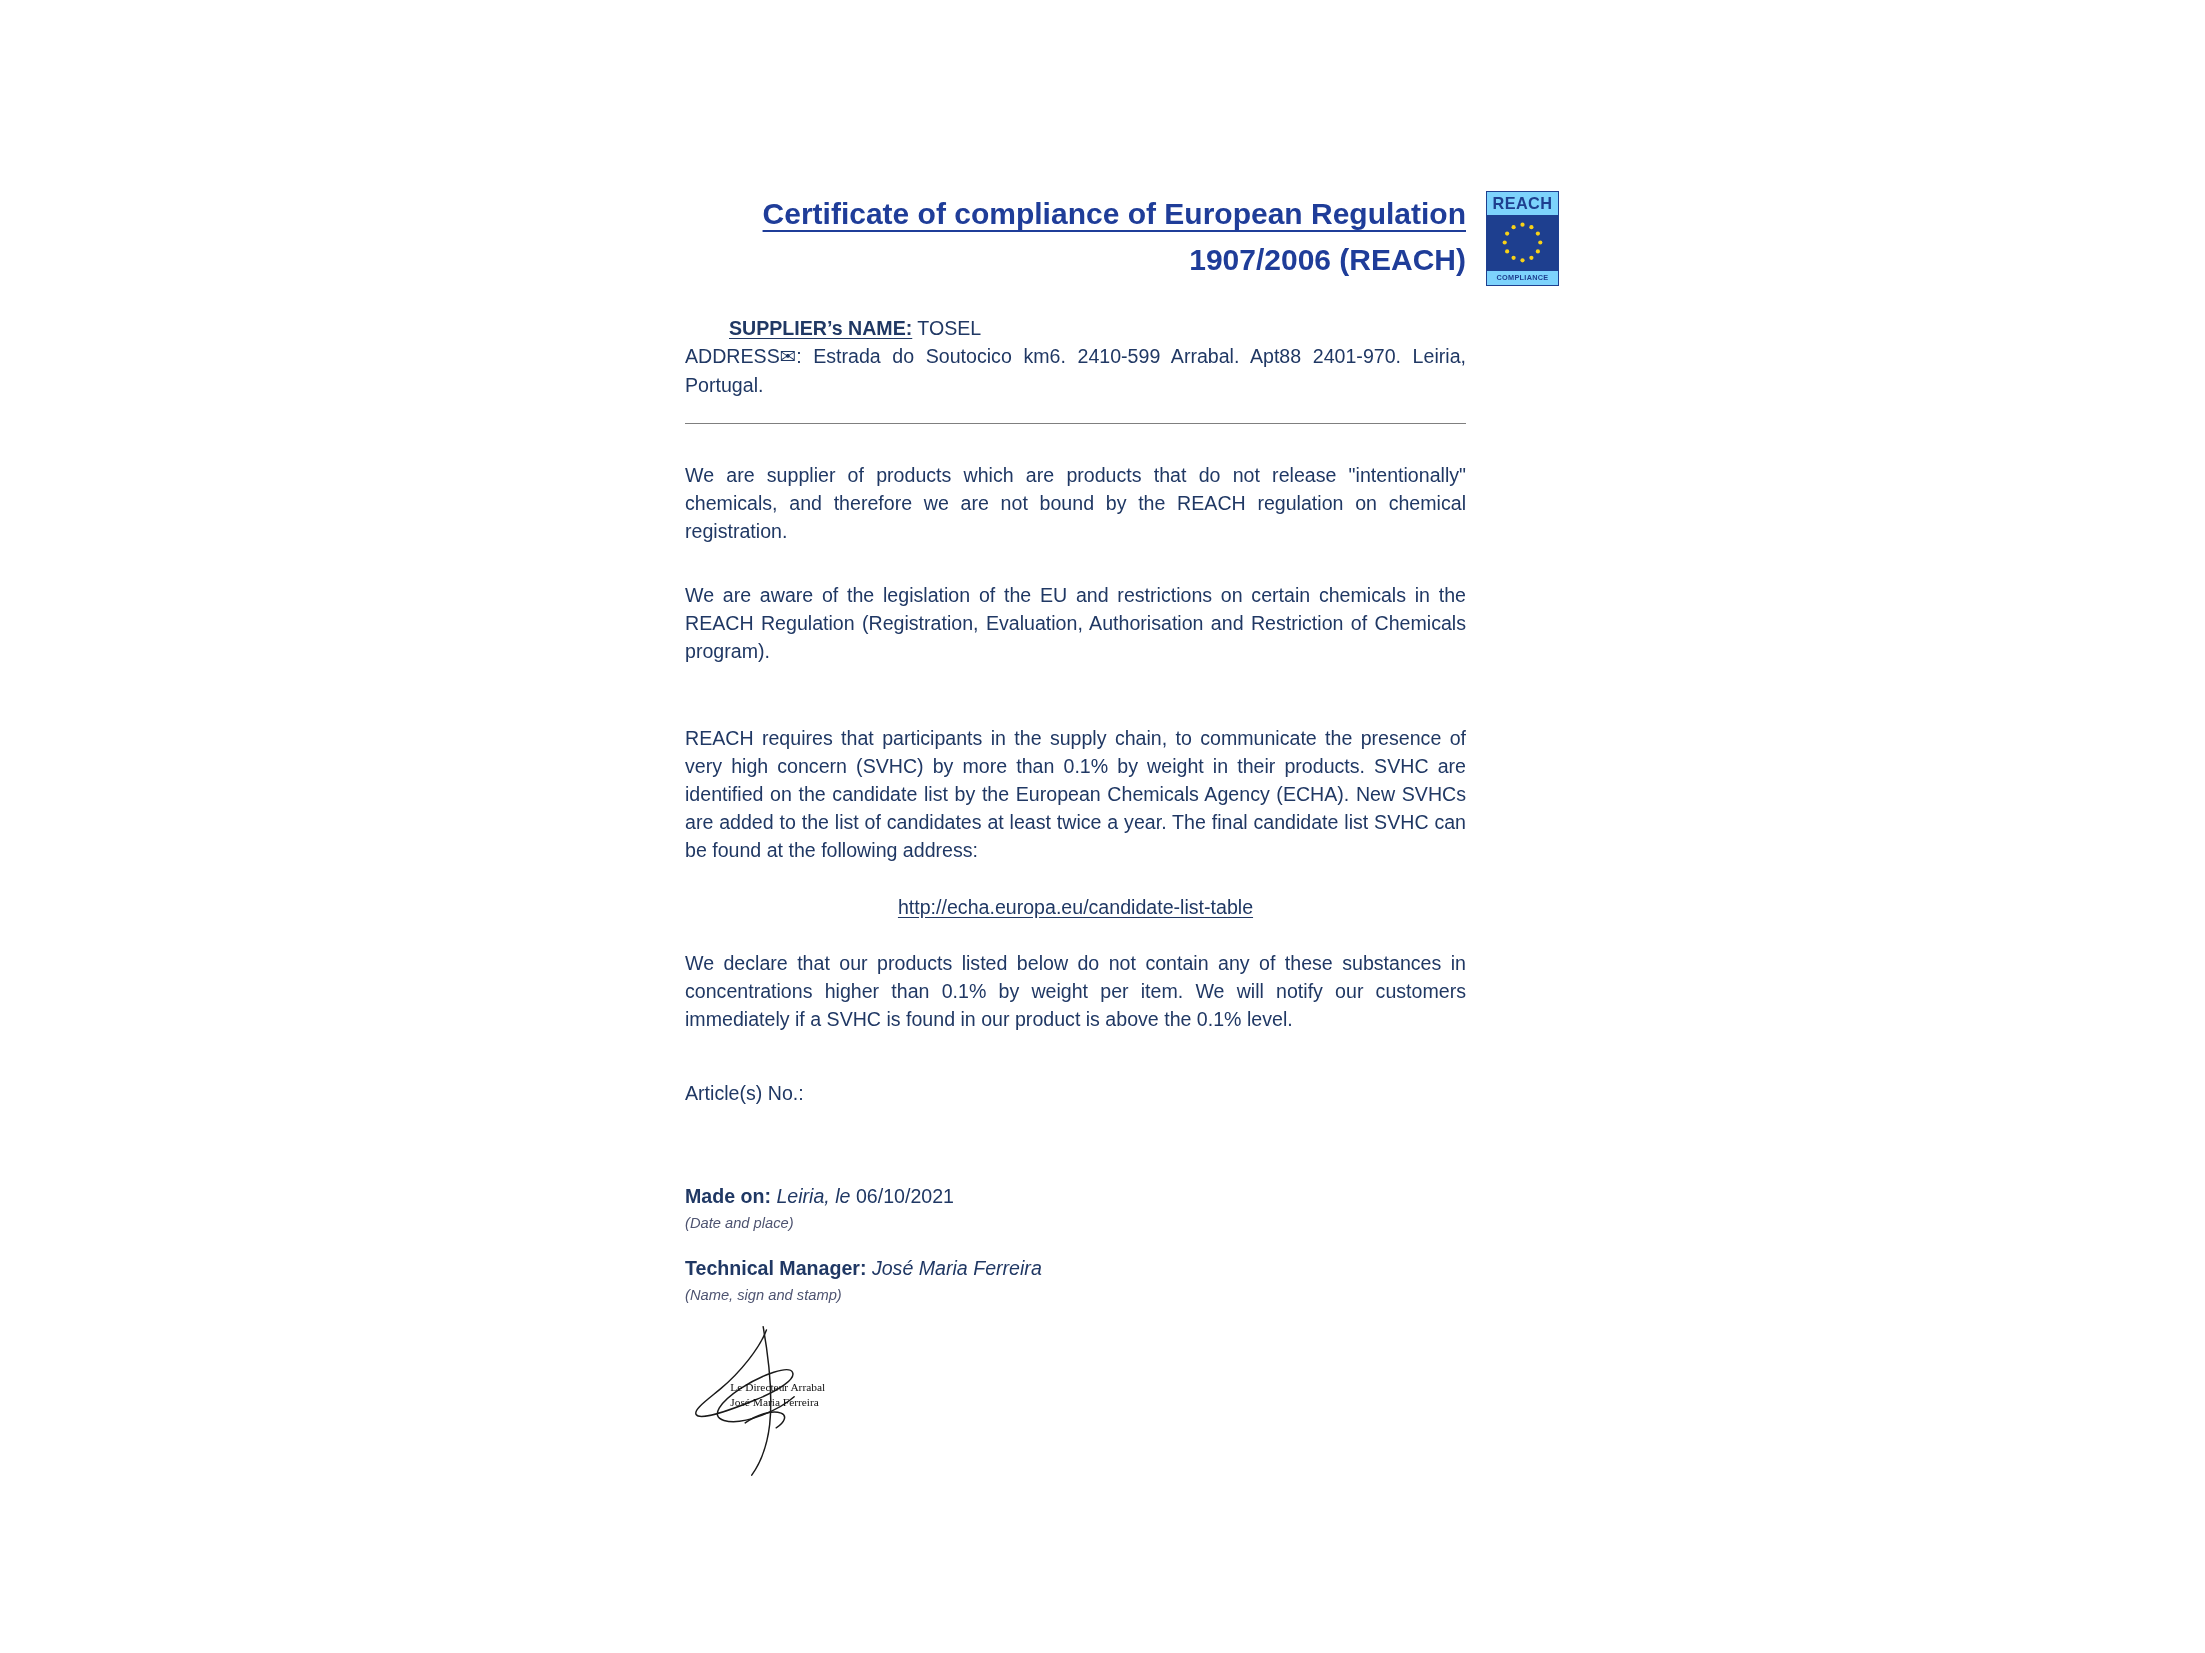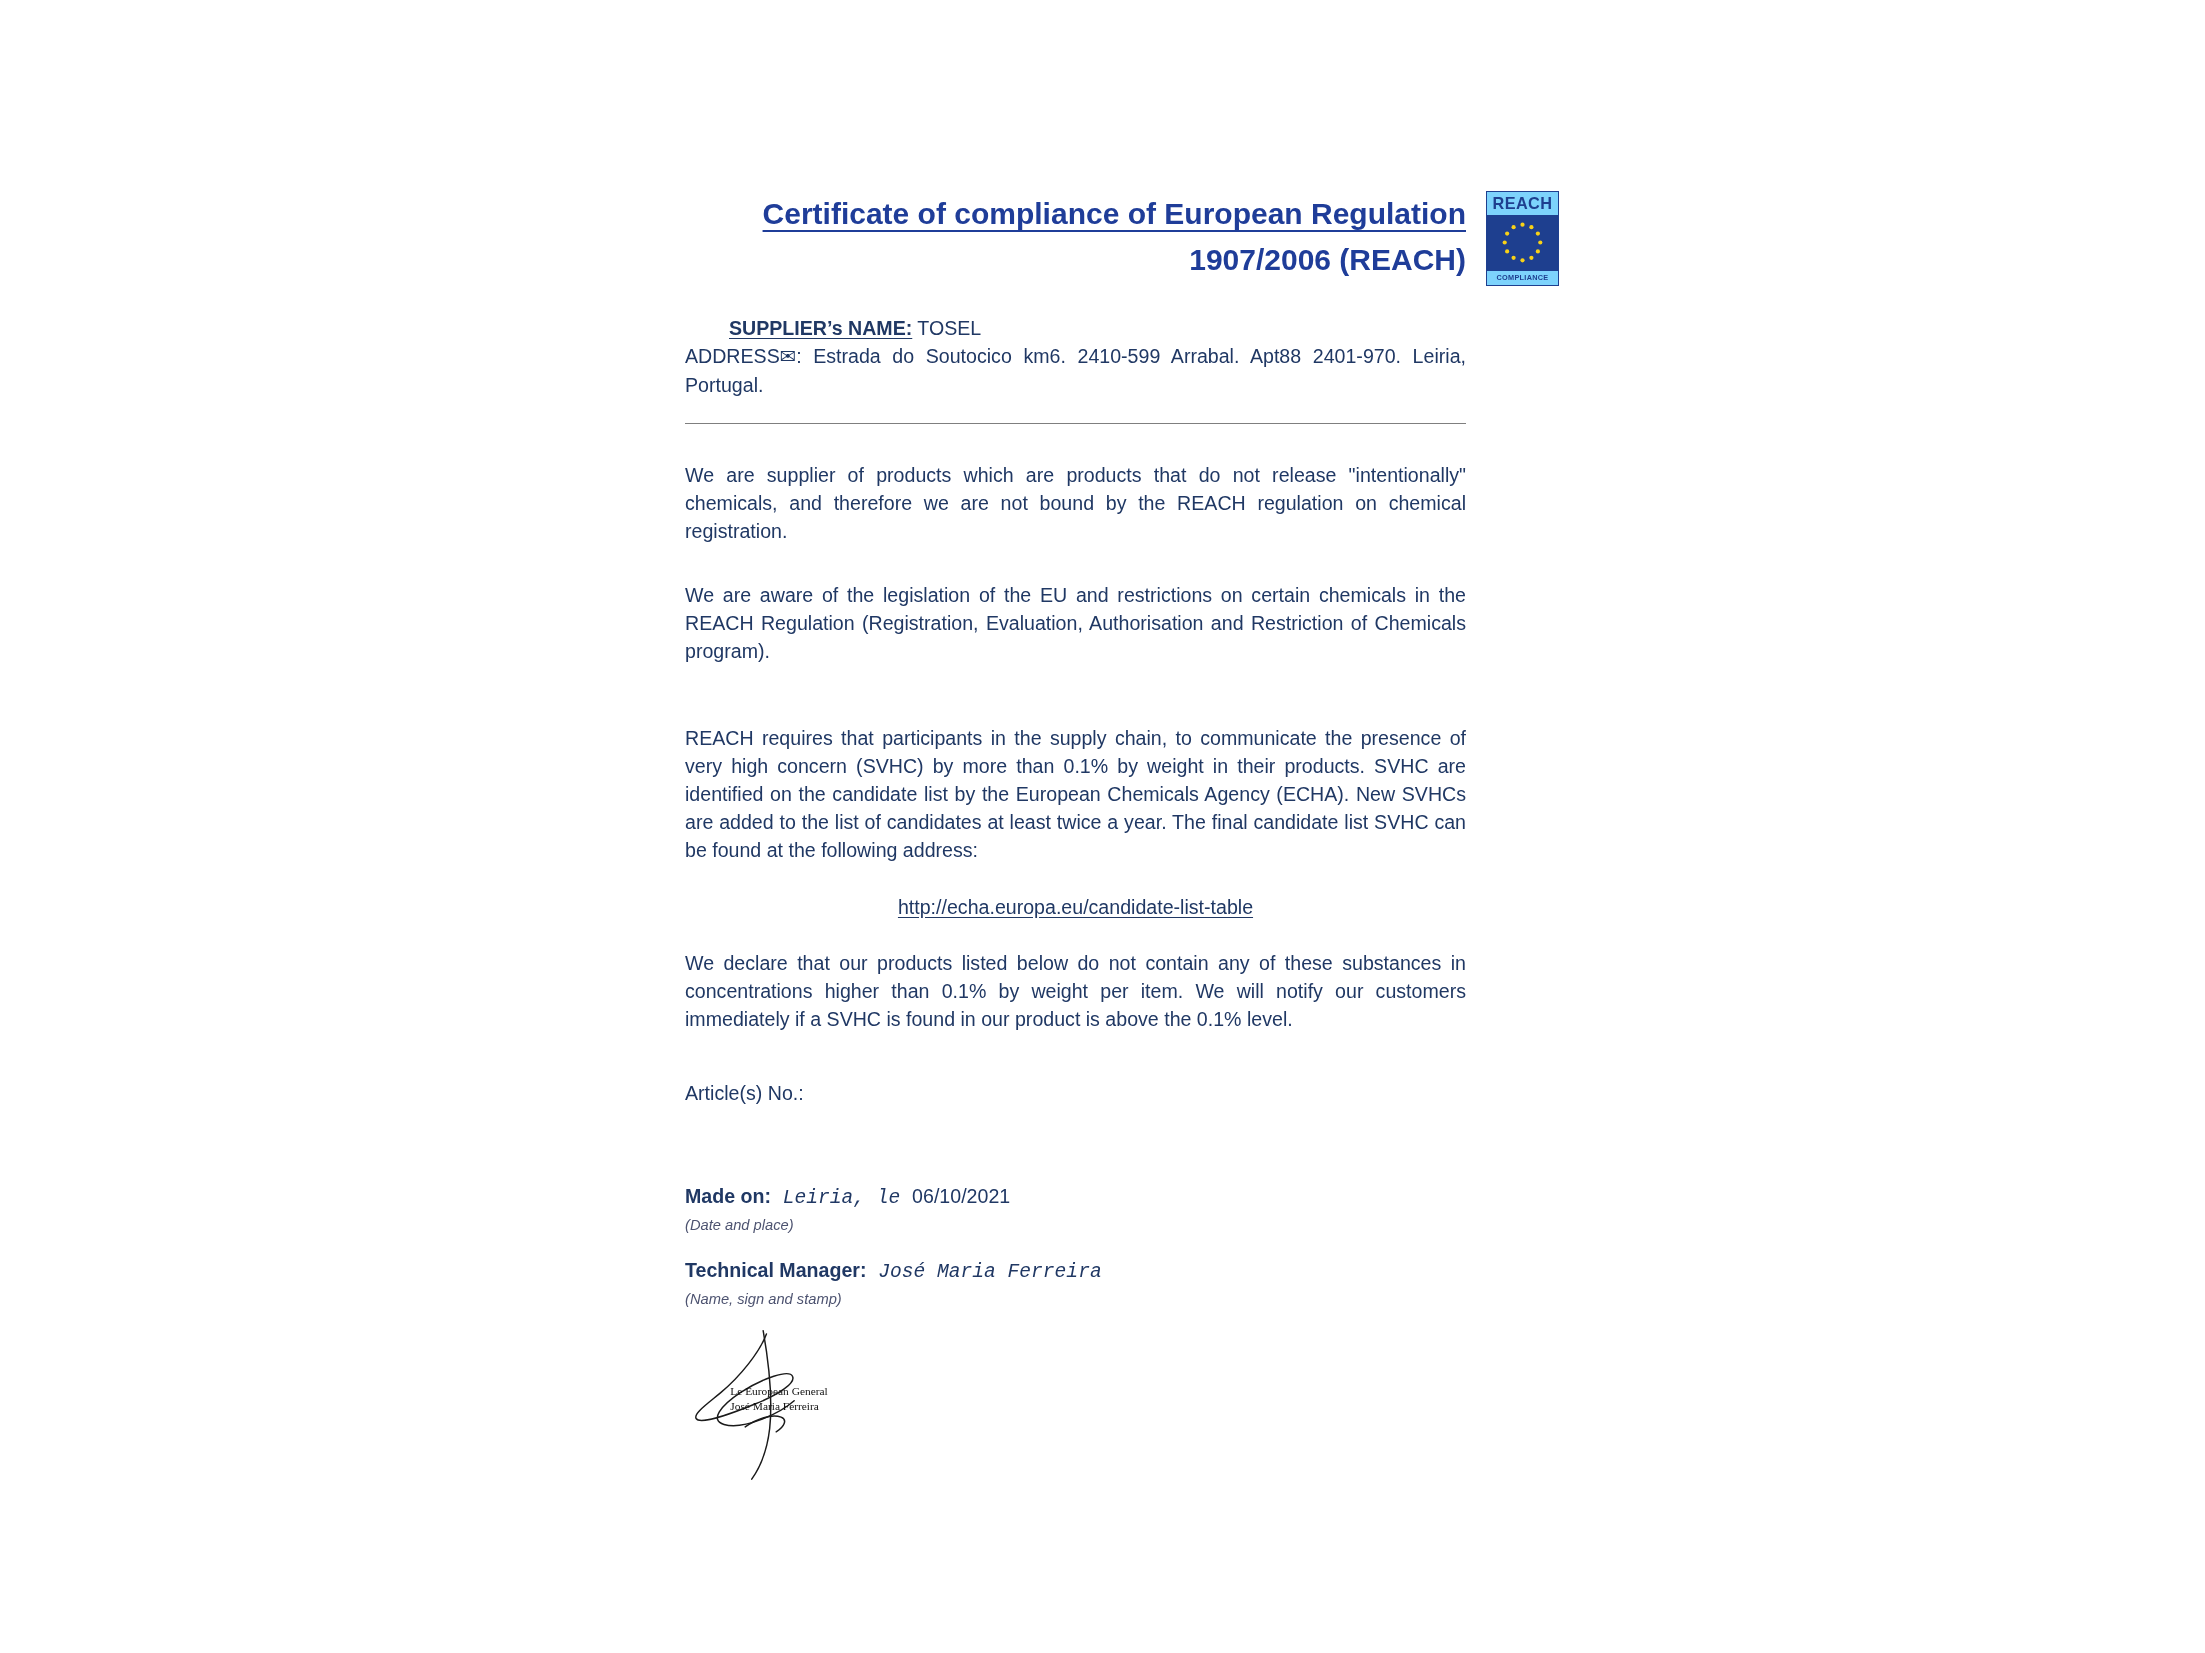--- a/index.html
+++ b/index.html
@@ -78,21 +78,21 @@
   .bold-lbl { font-weight: bold; }
   .small-note {
     font-size: 14.7px;
     line-height: 19.6px;
     font-style: italic;
     color: #4d5370;
     margin-top: 3.3px;
   }
   .tm-line { margin-top: 21px; }
   .serif-italic {
-    font-family: Liberation Mono, monospace;
+    font-family: Liberation Sans, sans-serif;
     font-style: italic;
   }
   .signature-block {
     position: relative;
     margin-top: 19.6px;
     margin-left: 3.3px;
     width: 212px;
     height: 155px;
   }
   .signature-svg { position: absolute; left: 0; top: 0; }
@@ -202,20 +202,20 @@
 
     <div class="signature-block">
       <svg class="signature-svg" width="196" height="155" viewBox="0 0 240 190" xmlns="http://www.w3.org/2000/svg">
         <g fill="none" stroke="#1a1a1a" stroke-width="1.8" stroke-linecap="round">
           <path d="M96 6 C 88 28, 64 58, 40 78 C 22 93, 6 104, 10 110 C 14 117, 48 106, 82 92 C 112 80, 132 66, 128 58 C 124 49, 92 60, 64 78 C 40 94, 26 112, 44 117 C 68 124, 112 104, 130 88"></path>
           <path d="M92 2 C 98 36, 104 84, 100 122 C 97 148, 88 170, 78 184"></path>
           <path d="M70 120 C 84 110, 102 104, 114 108 C 122 111, 118 120, 108 126"></path>
         </g>
       </svg>
       <div class="signature-typed">
-        <div>Le European General</div>
+        <div>Le Directeur Arrabal</div>
         <div>José Maria Ferreira</div>
       </div>
     </div>
 
   </div>
 </div>
 
 
 </body></html>

